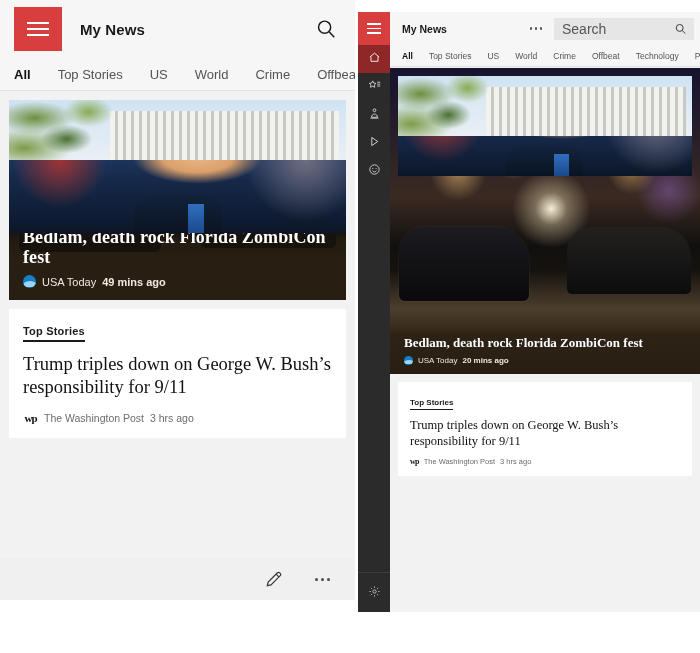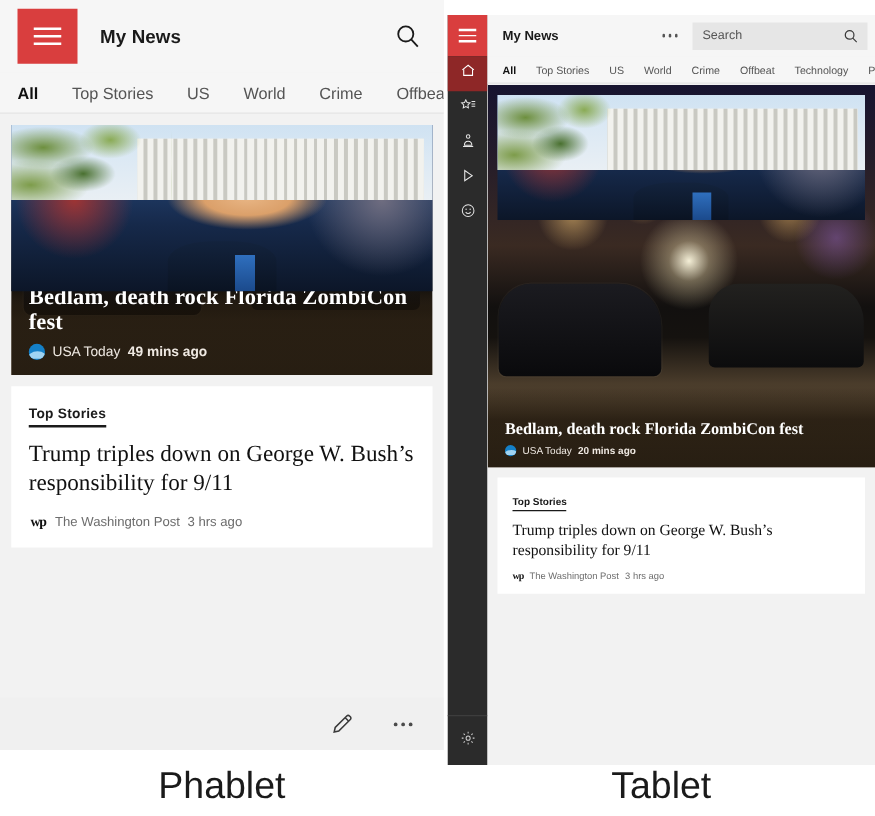--- a/index.html
+++ b/index.html
@@ -137,21 +137,21 @@
 
   .tb-main { position: absolute; left: 32px; top: 0; right: 0; bottom: 0; background:#f2f2f2; overflow:hidden; }
   .tb-header { height: 33px; background: #f6f6f6; display:flex; align-items:center; }
   .tb-title { margin-left: 12px; font-size: 10.5px; font-weight: bold; color: #1a1a1a; }
   .tb-dots { margin-left: auto; margin-right: 12px; display:flex; gap:2.5px; }
   .tb-dots i { width:2.5px;height:2.5px;border-radius:50%;background:#555;display:block; }
   .tb-searchbox {
     width: 140px; height: 22px; background: #e6e6e6; margin-right: 6px;
     display:flex; align-items:center; padding: 0 8px; position: relative;
   }
-  .tb-searchbox span { font-size: 10px; color: #555; text-align: right; }
+  .tb-searchbox span { font-size: 14px; color: #555; text-align: right; }
   .tb-searchbox .mag { position:absolute; right:7px; top:50%; transform:translateY(-50%); width:13px;height:13px; }
   .tb-tabs {
     height: 22px; background:#f6f6f6; display:flex; align-items:center;
     padding-left: 12px; white-space: nowrap; overflow:hidden;
     border-bottom: 1px solid #e3e3e3;
   }
   .tb-tabs .tab { font-size: 8.5px; color:#545454; margin-right: 16px; flex:0 0 auto; }
   .tb-tabs .tab.active { color:#111; font-weight:bold; }
 
   .tb-feed { position:absolute; top:56px; left:0; right:0; bottom:0; overflow:hidden; }
@@ -450,16 +450,14 @@
               <div class="tb-src-name-dark">3 hrs ago</div>
             </div>
           </div>
         </div>
 
         <div class="tb-peek img-capitol"></div>
       </div>
     </div>
   </div>
 
-  <div class="caption cap-phablet">Phablet</div>
-  <div class="caption cap-tablet">Tablet</div>
 
 </div>
 
 </body></html>

